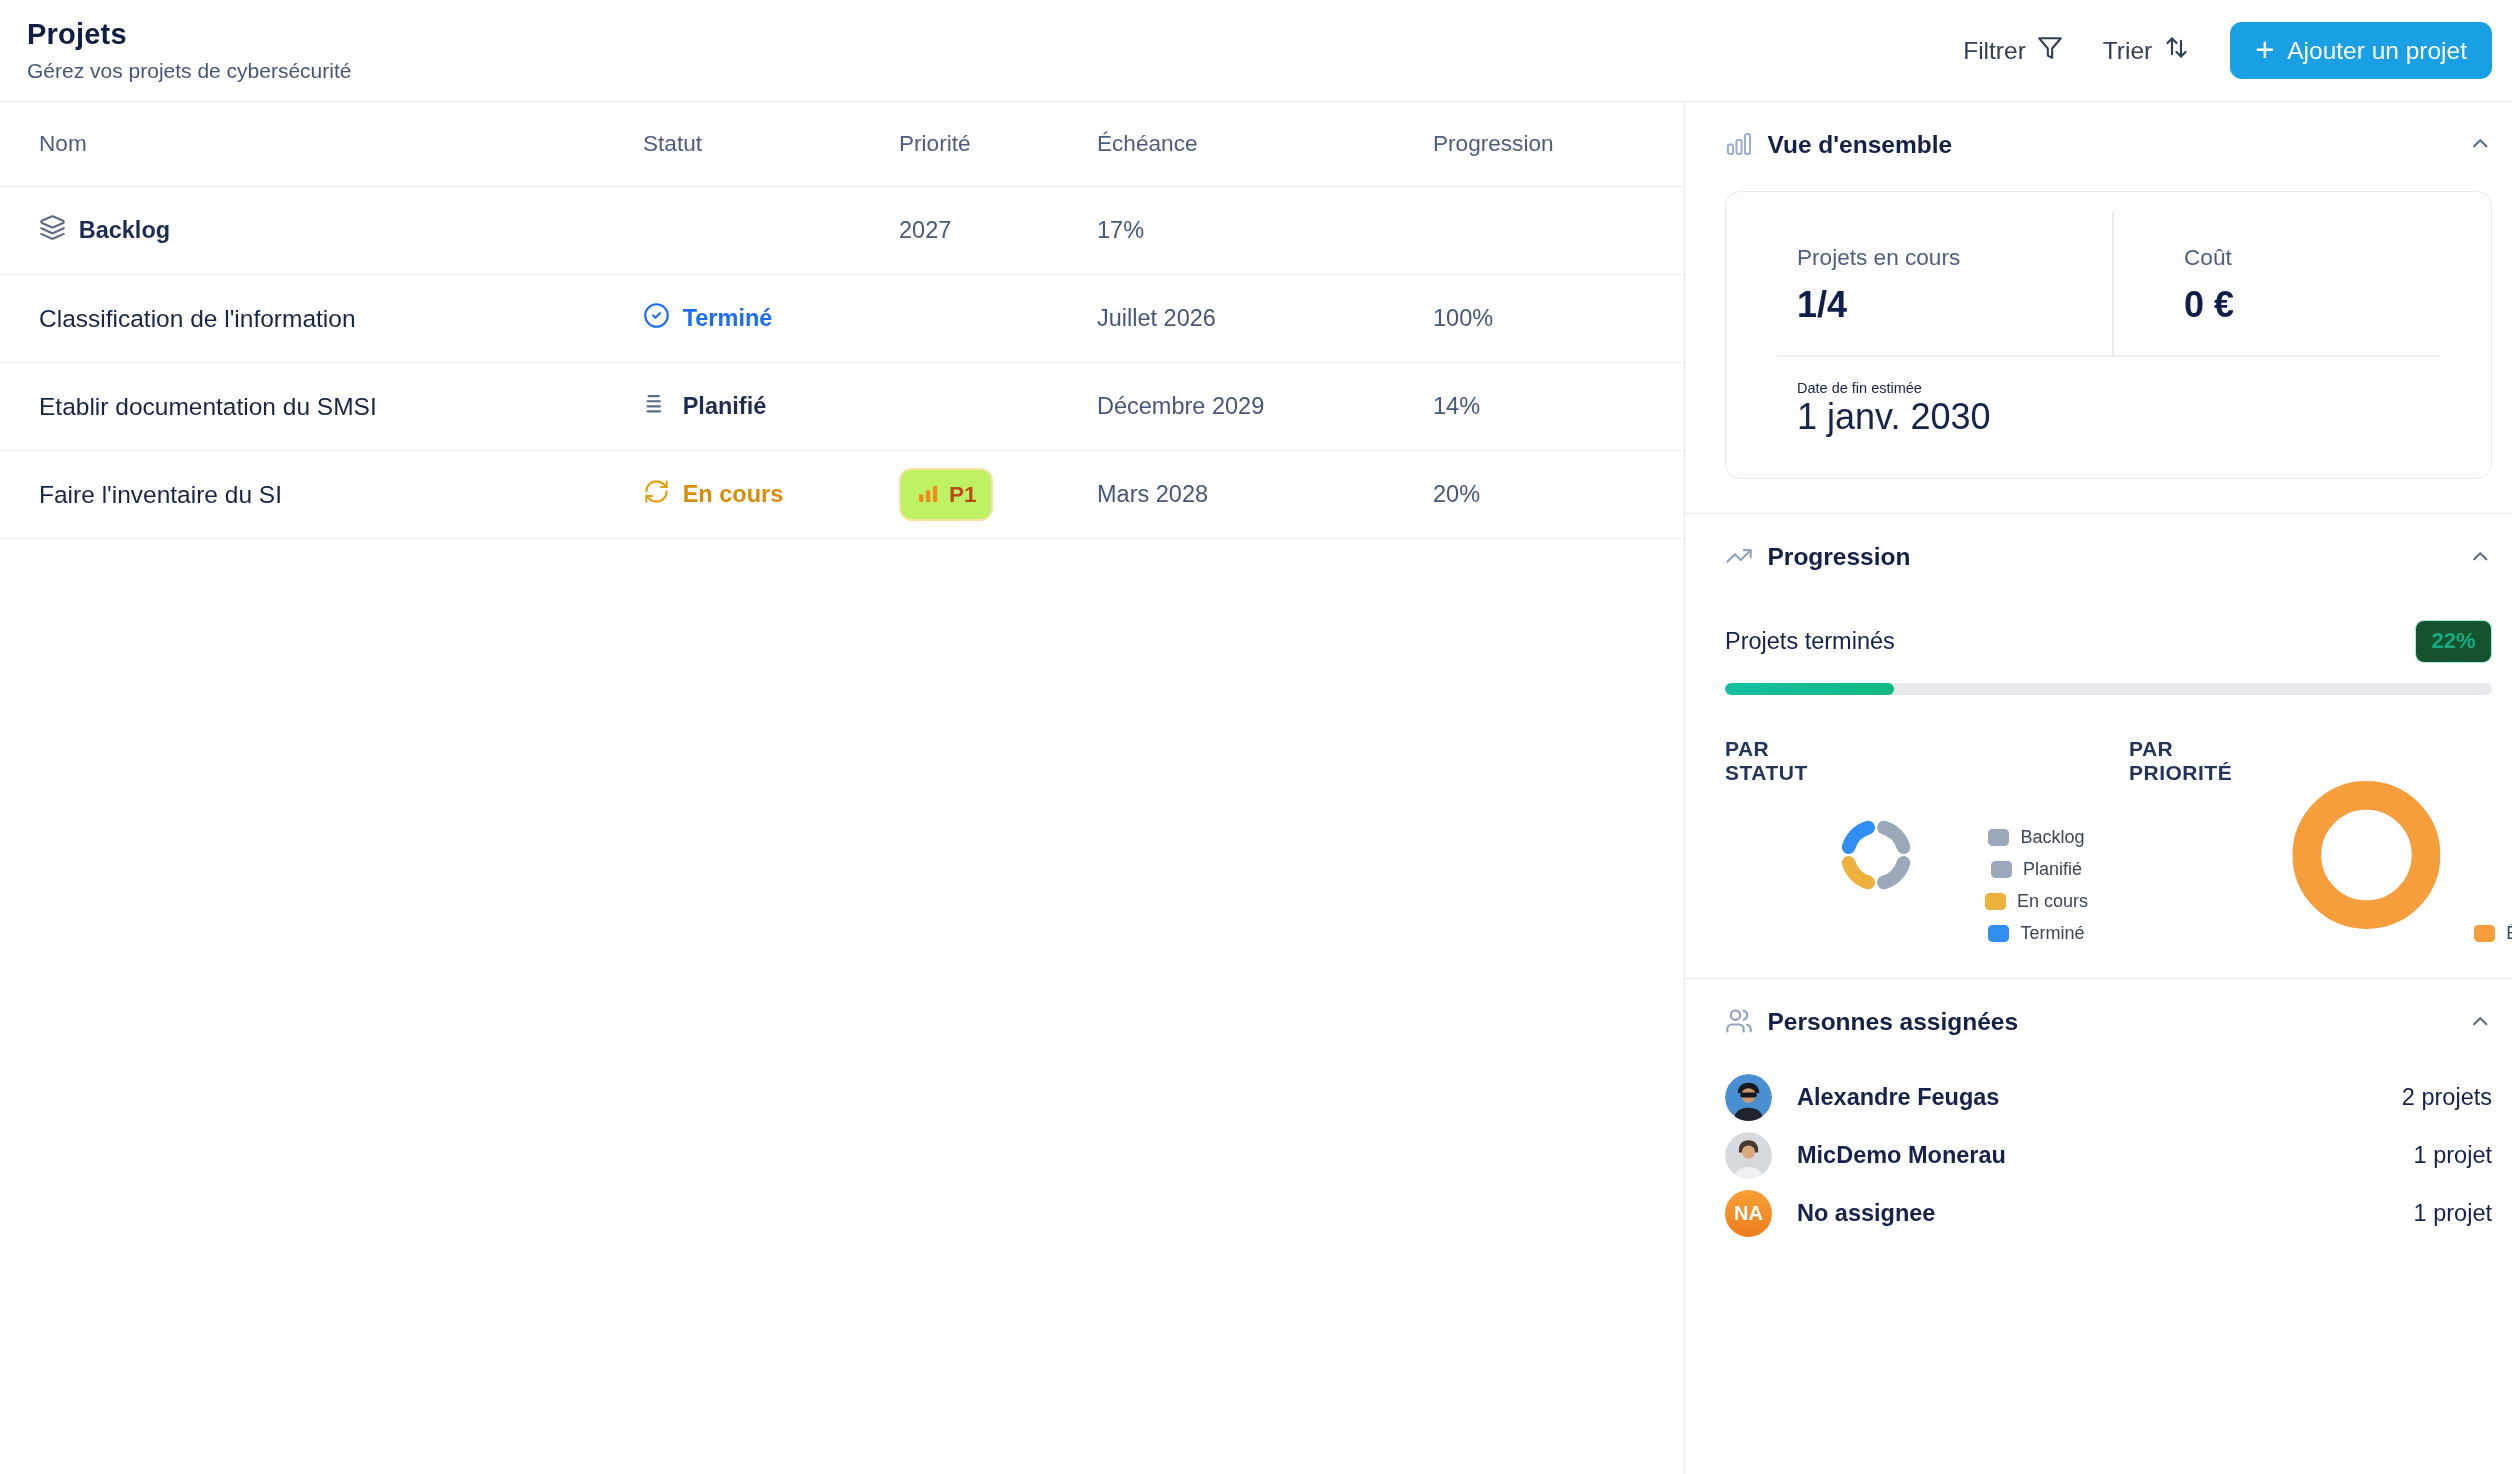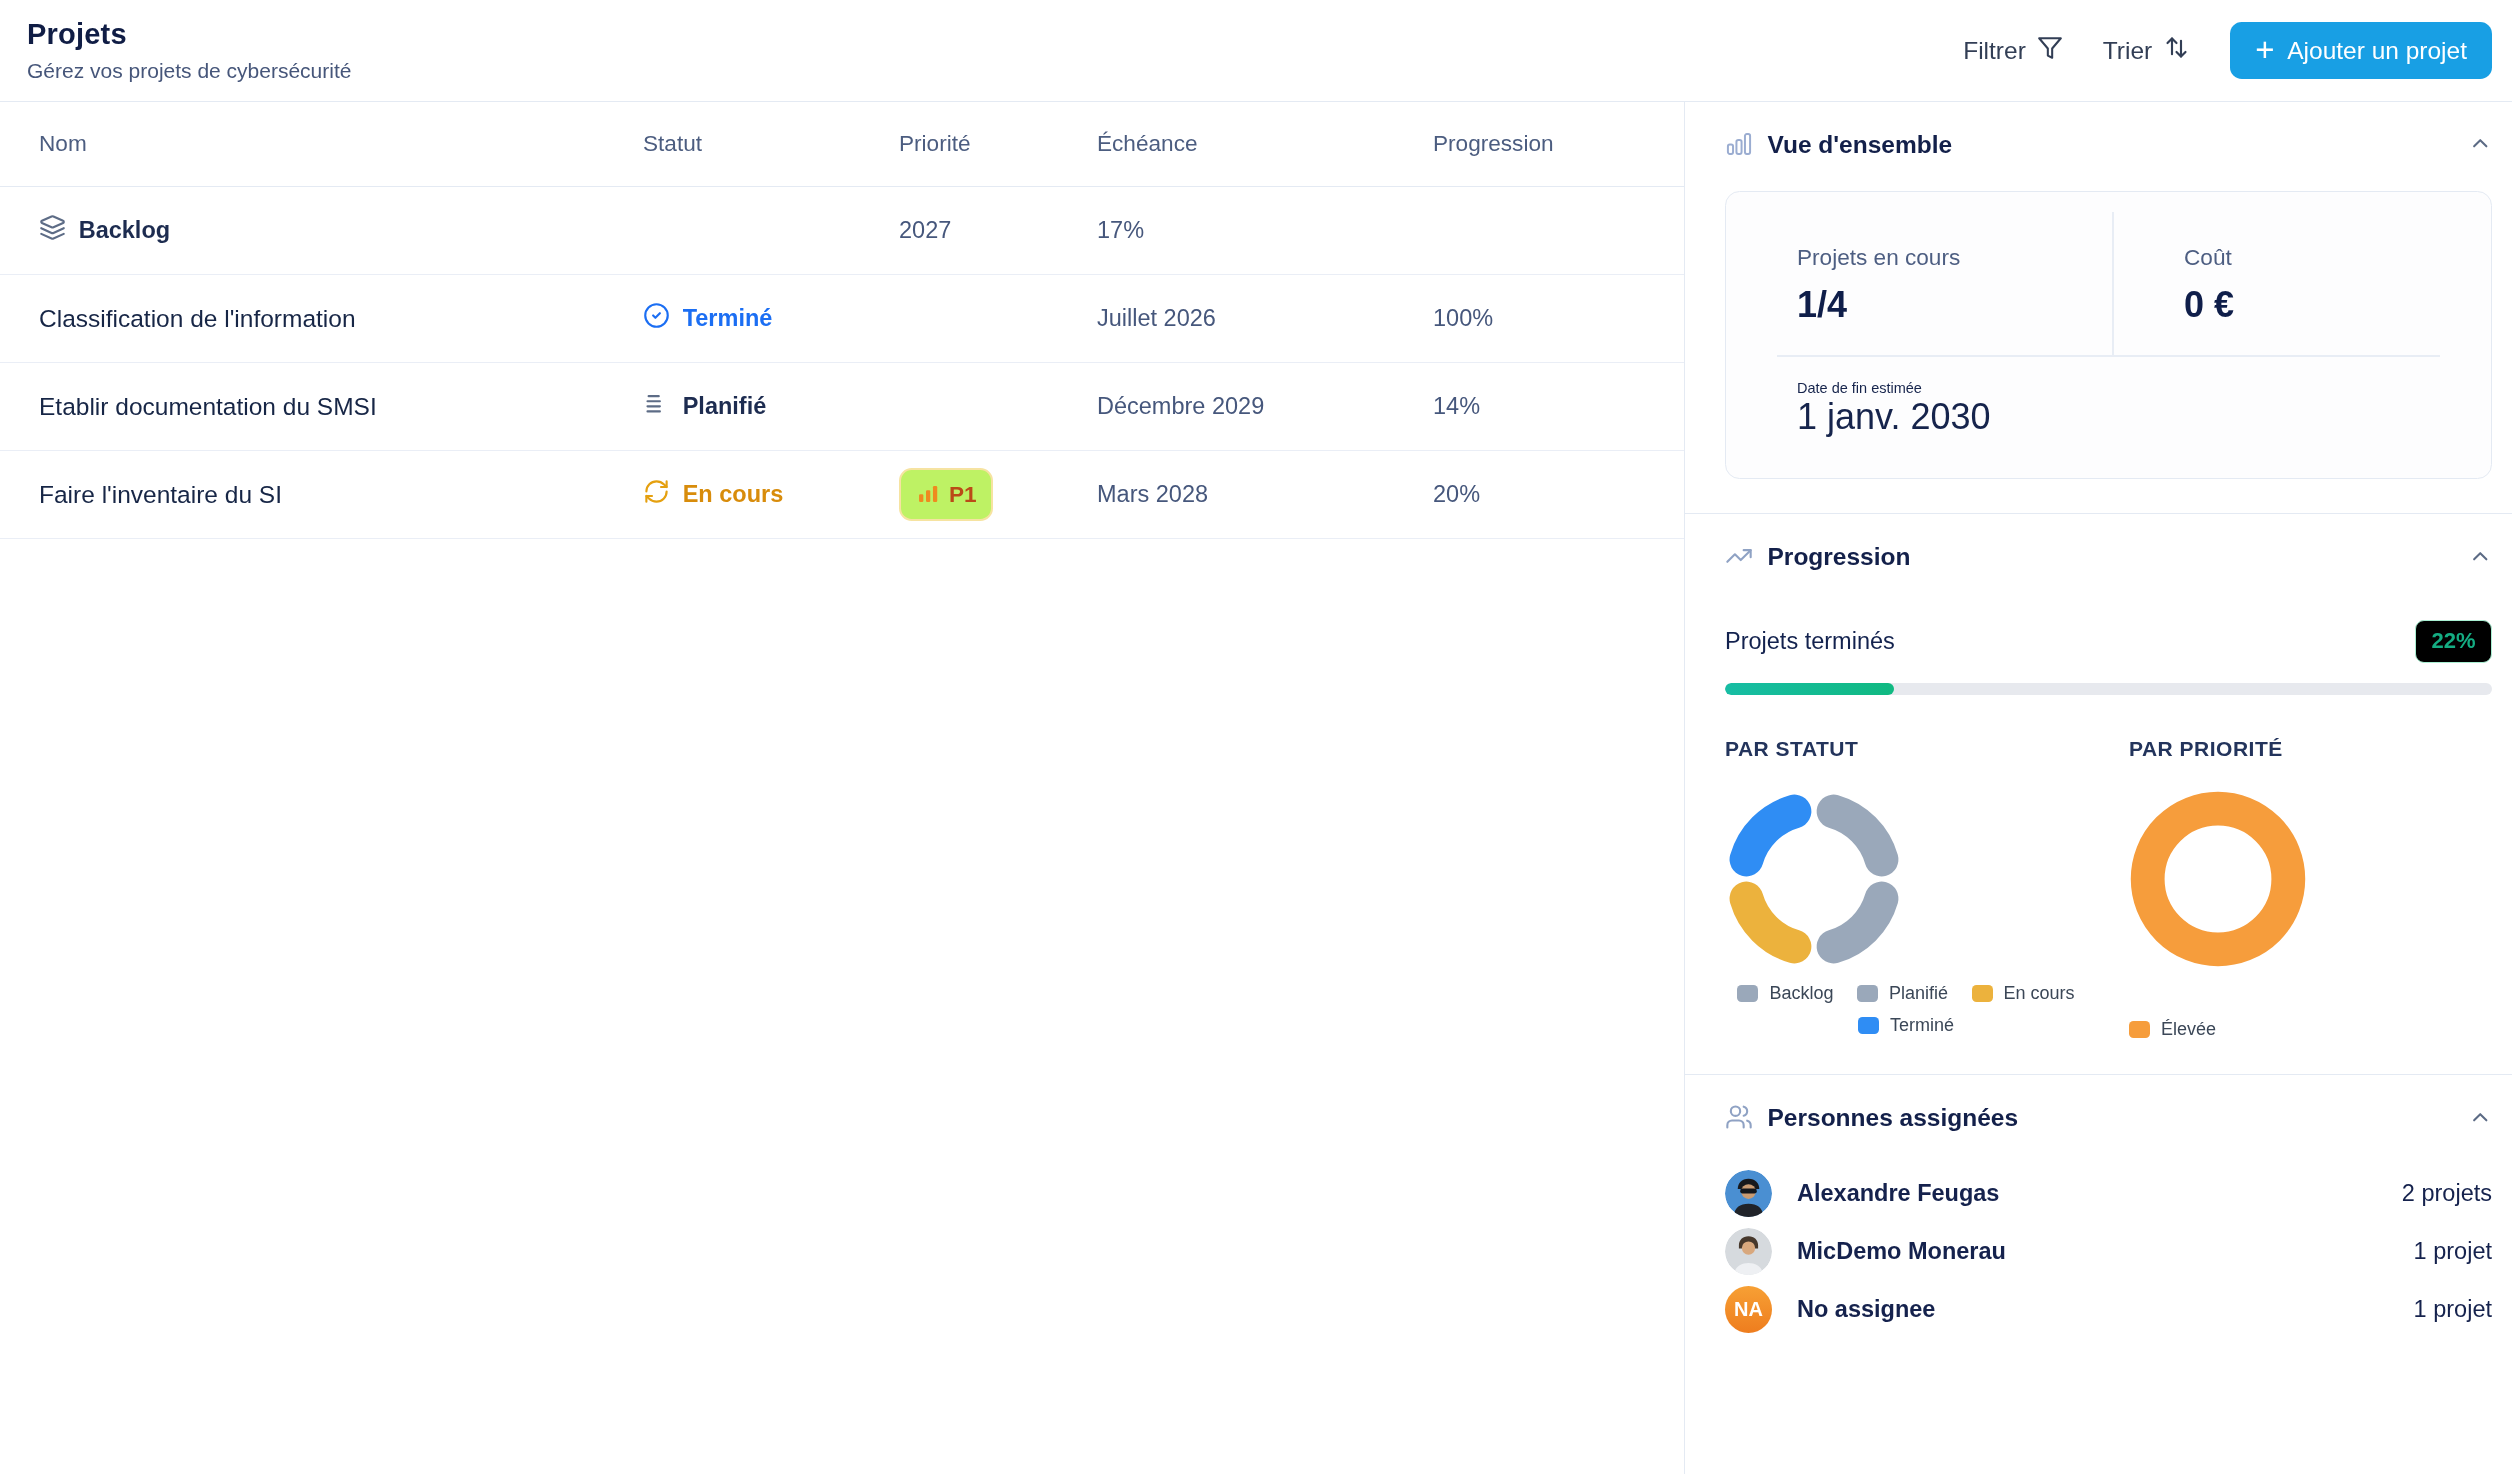--- a/index.html
+++ b/index.html
@@ -56,26 +56,26 @@
   .stat.right { padding-left:72px; }
   .stat .s-label { font-size:22.6px; color:#4d5e82; }
   .stat .s-value { margin-top:12.7px; font-size:36px; font-weight:700; color:#0f1e4a; }
   .card-hr { height:1.8px; background:#e8edf5; margin:0 51px; }
   .card-bottom { padding:23.5px 51px 40px 71px; }
   .card-bottom .s-value { font-size:36px; }
 
   
   .completed-row { margin-top:42px; display:flex; align-items:center; justify-content:space-between; }
   .completed-row .c-label { font-size:23.5px; color:#13224e; }
-  .pct-badge { background:#000000; border:1.8px solid #a9efd2; border-radius:9px;
+  .pct-badge { background:#14532d; border:1.8px solid #a9efd2; border-radius:9px;
                padding:7.2px 15.4px; font-size:22px; font-weight:700; color:#14ac82; }
   .bar-track { margin-top:20px; height:12.7px; border-radius:7.2px; background:#e7e9ee; overflow:hidden; }
   .bar-fill { height:100%; border-radius:7.2px; background:linear-gradient(90deg,#17bda4,#10b981); }
   .charts { margin-top:42px; display:grid; grid-template-columns:404px 1fr; }
-  .chart { display:flex; flex-direction:column; align-items:flex-start; }
+  .chart { display:flex; flex-direction:row; align-items:flex-end;gap:32px; }
   .chart h3 { align-self:flex-start; font-size:21px; font-weight:700; letter-spacing:0.5px; color:#23345c; }
   .donut { margin-top:29px; width:178px; height:178px; }
   .legend { margin-top:14.5px; display:flex; flex-wrap:wrap; justify-content:center;
             column-gap:23.5px; row-gap:11px; max-width:362px; }
   .legend.offset { margin-top:51px; }
   .legend-item { display:flex; align-items:center; gap:11px; }
   .legend-chip { width:21px; height:17px; border-radius:4.5px; }
   .legend-label { font-size:18px; color:#3b4757; }
 
   

